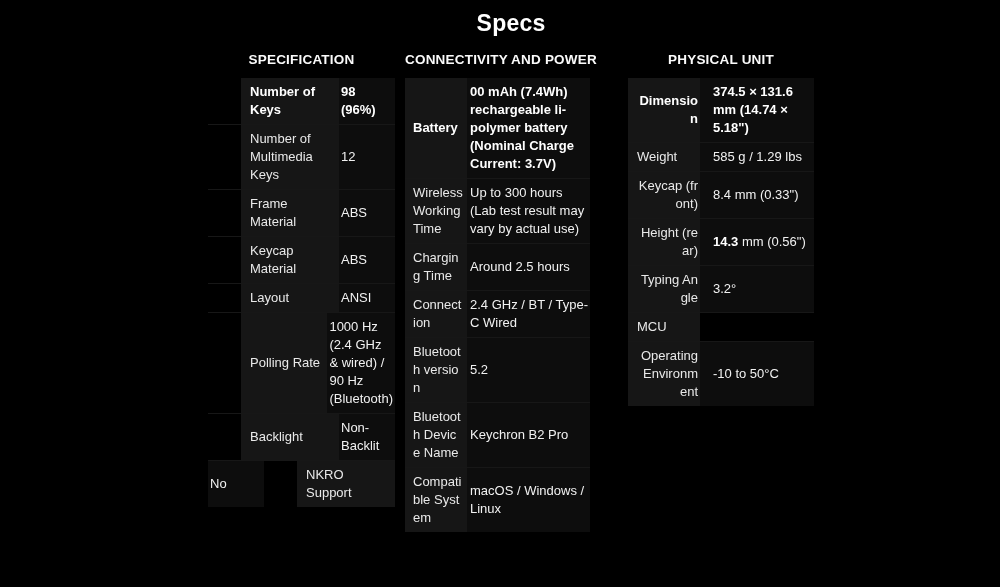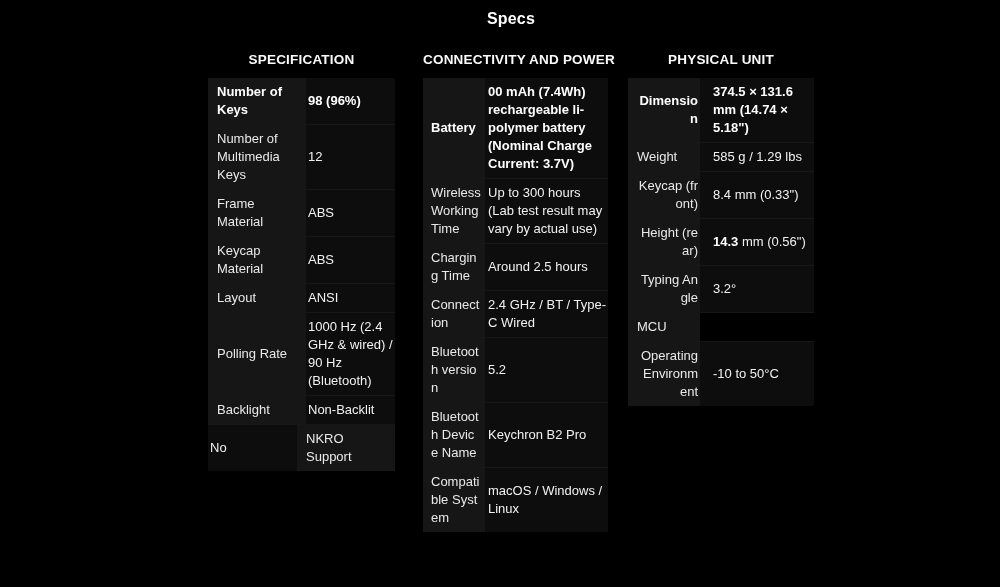--- a/index.html
+++ b/index.html
@@ -5,42 +5,42 @@
   html,body{margin:0;padding:0;background:#000;}
   body{
     width:1000px;height:587px;overflow:hidden;
     font-family:"Liberation Sans", sans-serif;
     color:#ededed;
     -webkit-font-smoothing:antialiased;
   }
   .page{position:relative;width:1000px;height:587px;background:#000;}
   .page-title{
     position:absolute;top:10px;left:208px;width:606px;
-    text-align:center;font-size:16px;font-weight:700;color:#ffffff;
+    text-align:center;font-size:23px;font-weight:700;color:#ffffff;
     letter-spacing:.2px;
   }
   .col{position:absolute;top:52px;}
   .col-0{left:208px;width:187px;}
-  .col-1{left:423px;width:185px;}
+  .col-1{left:405px;width:185px;}
   .col-2{left:628px;width:186px;}
   .col-header{
     text-align:center;font-size:13.5px;line-height:16px;font-weight:700;
     color:#fafafa;letter-spacing:.2px;margin-bottom:10px;white-space:nowrap;
   }
   .spec-table{font-size:13px;line-height:18px;}
   .row{display:flex;border-bottom:1px solid rgba(255,255,255,.09);}
   .row:last-child{border-bottom:none;}
   .cell{box-sizing:border-box;display:flex;align-items:center;}
   .cell.label{background:#161616;color:#e9e9e9;}
   .cell.value{background:#0d0d0d;flex:1;color:#f1f1f1;}
   .row.bold .label, .row.bold .value{font-weight:700;color:#ffffff;}
   .cell.value strong{font-weight:700;color:#ffffff;}
 
   
-  .col-0 .label{width:98px;padding:5px 6px 5px 9px;}
+  .col-0 .label{width:98px;padding:5px 6px 5px 9px;margin-left:33px;}
   .col-0 .value{padding:5px 2px 5px 2px;}
   
   .col-1 .label{width:62px;padding:5px 4px 5px 8px;word-break:break-all;}
   .col-1 .value{padding:5px 2px 5px 3px;}
   
   .col-2 .label{width:72px;padding:5px 2px 5px 9px;word-break:break-all;text-align:right;}
   .col-2 .value{padding:5px 0 5px 13px;}
 </style>
 </head>
 <body>

